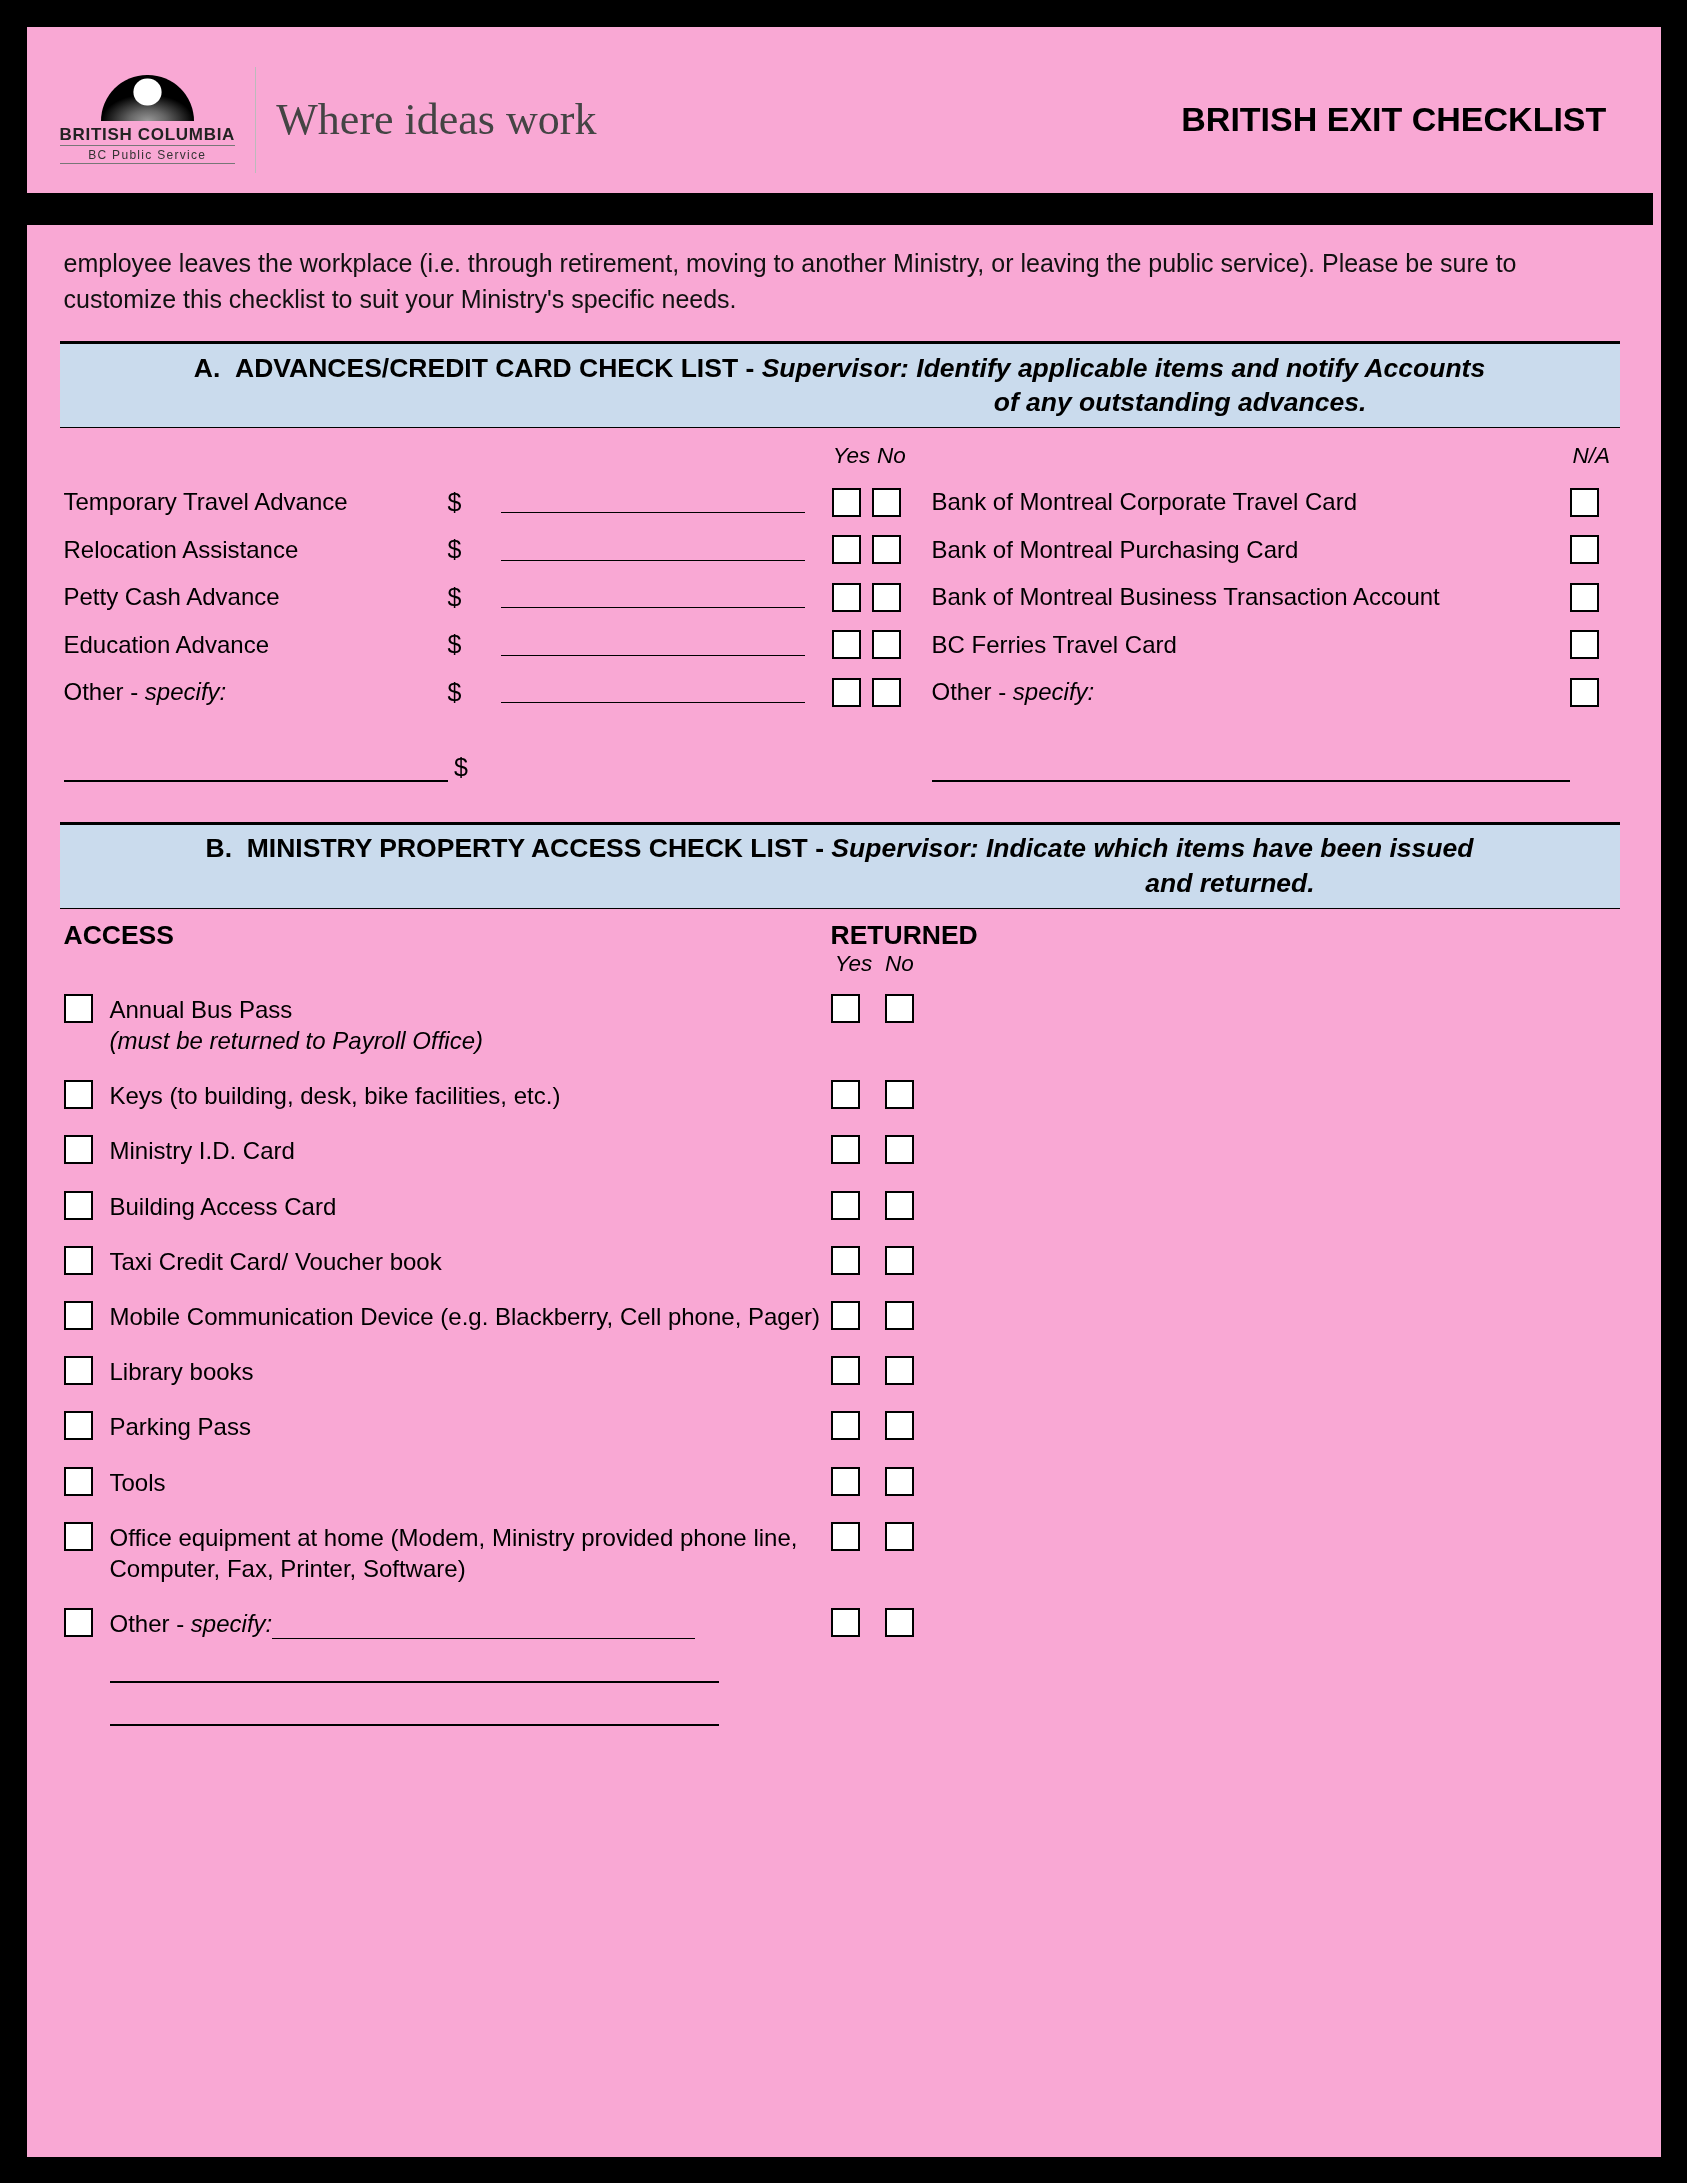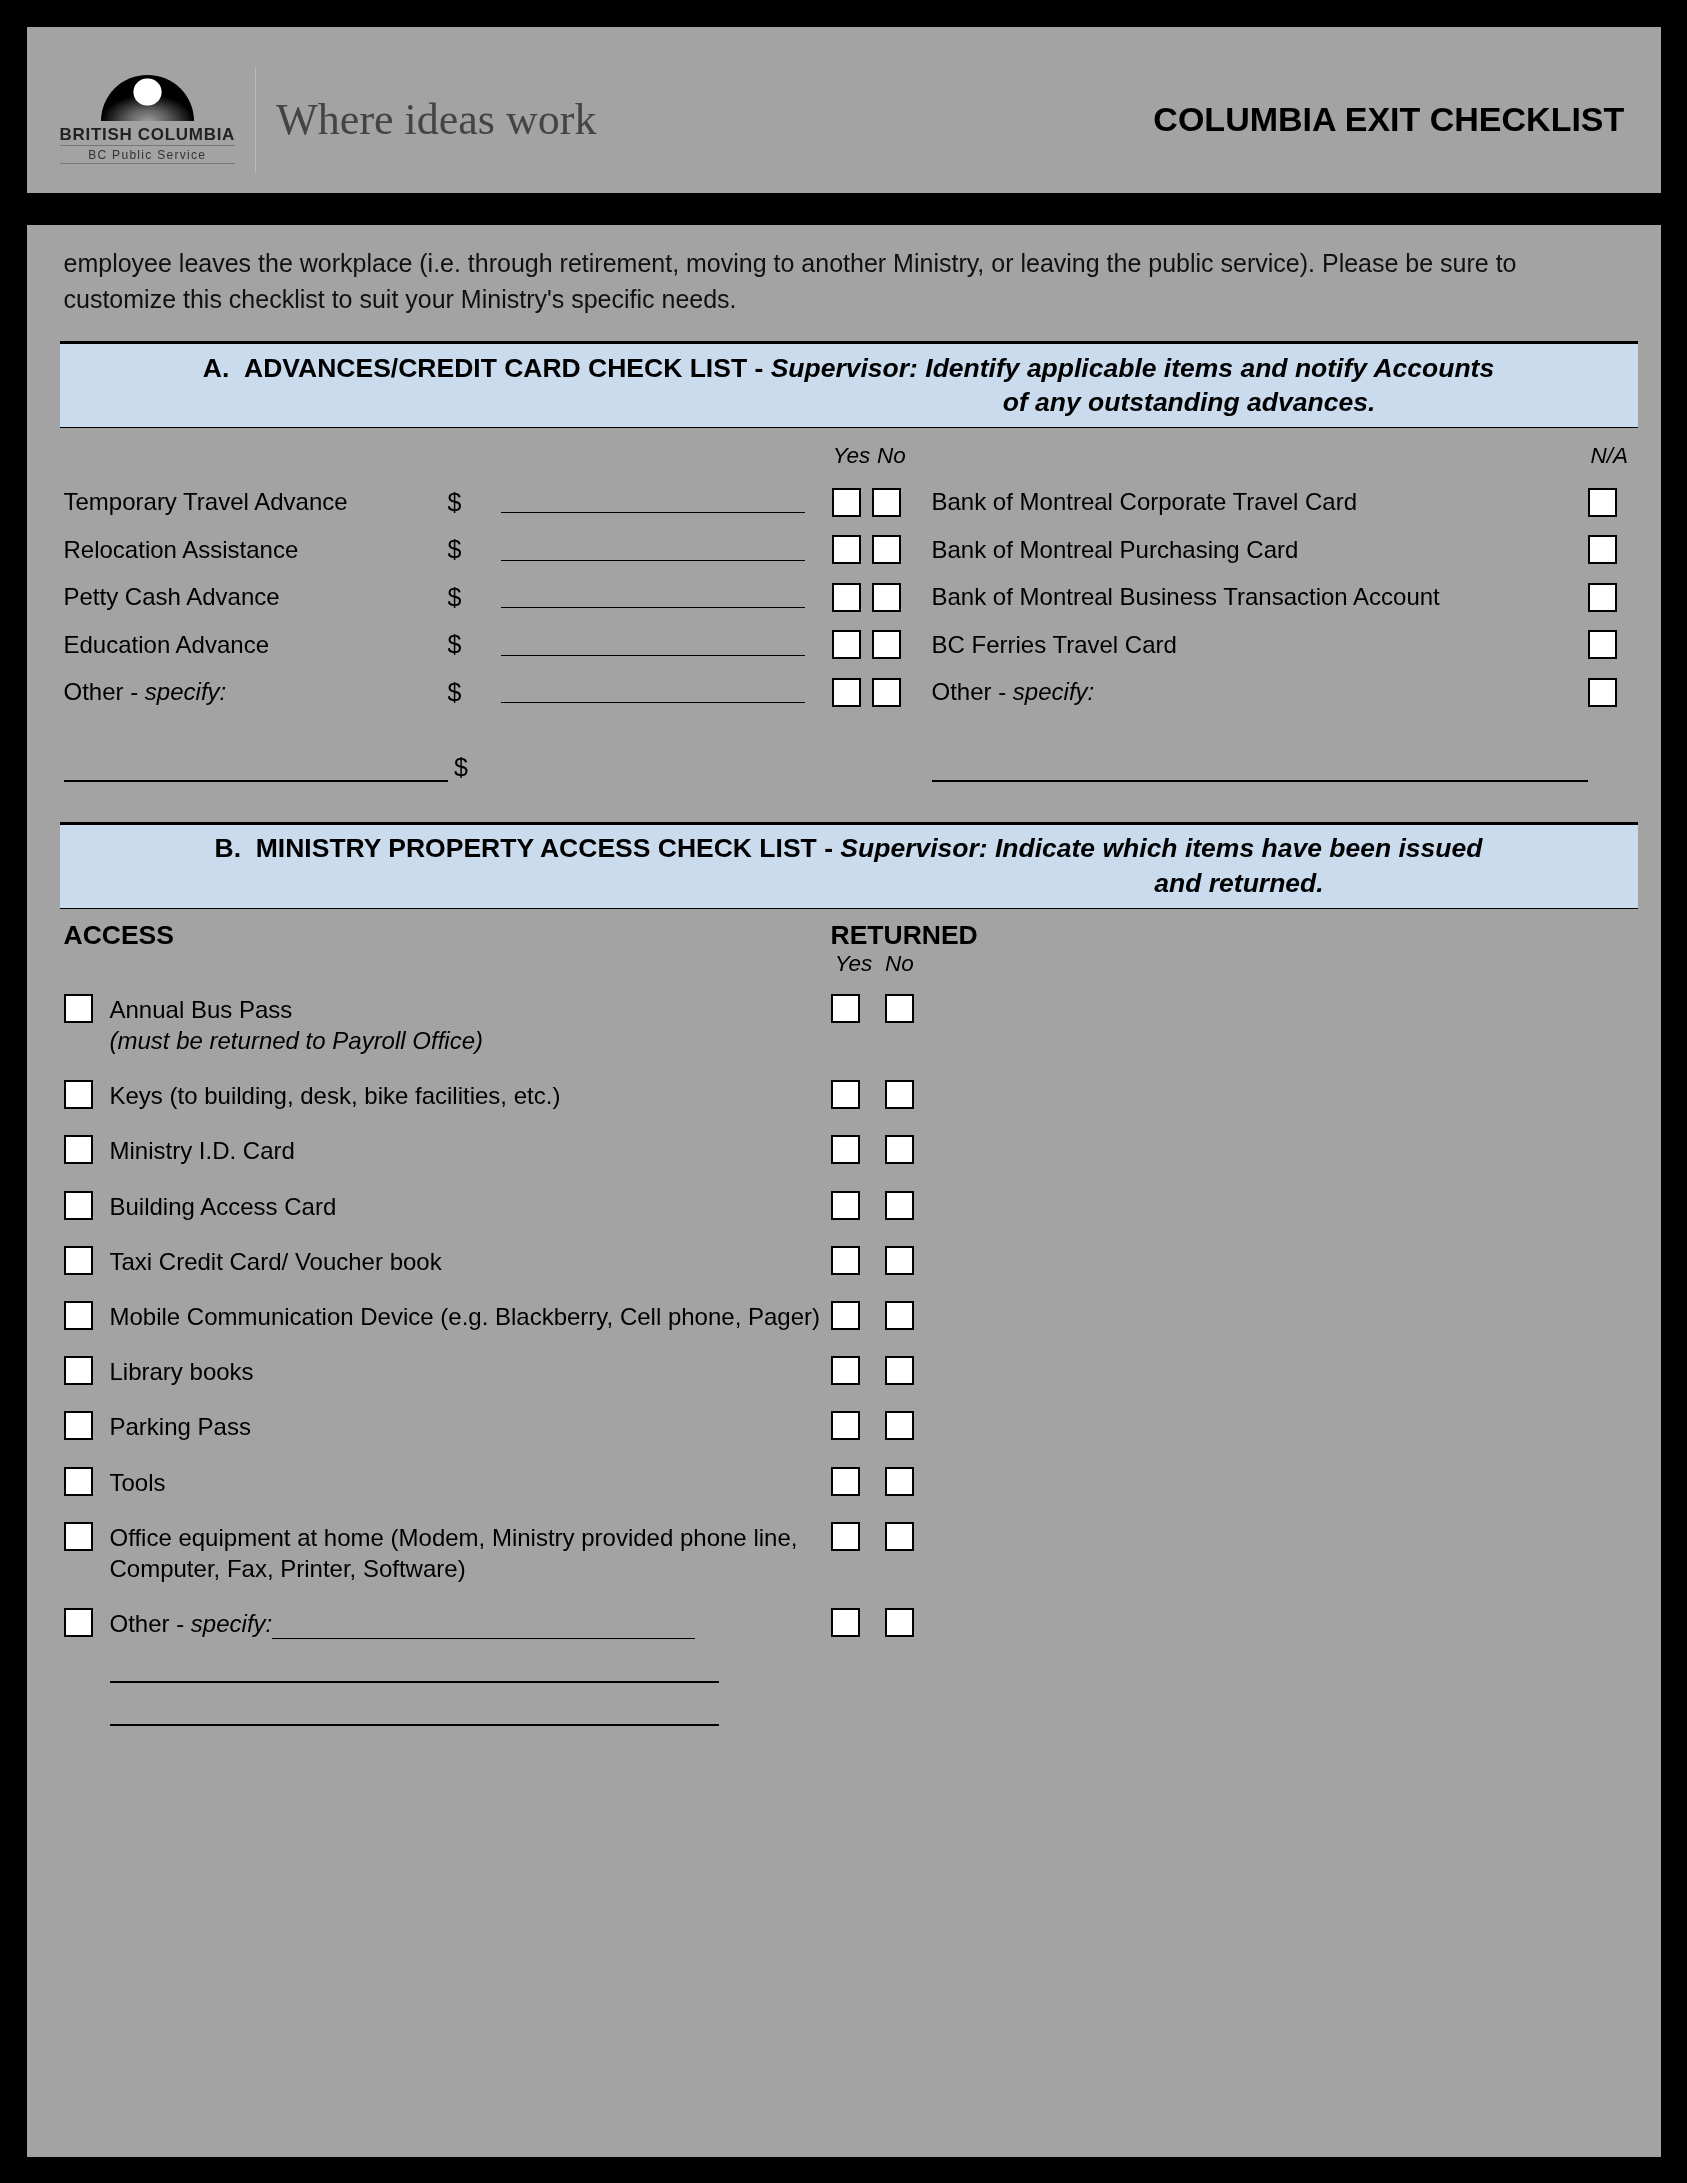--- a/index.html
+++ b/index.html
@@ -4,24 +4,24 @@
 <style>
   * { box-sizing: border-box; margin: 0; padding: 0; }
   body {
     font-family: Arial, Helvetica, sans-serif;
     background: #000;
     width: 1687px;
     height: 2183px;
     padding: 26.5px;
   }
   .page {
-    background: #a3a3a3;
+    background: #f9a8d4;
     width: 100%;
     height: 100%;
-    padding: 40px 23px 33px 33px;
+    padding: 40px 41px 33px 33px;
     position: relative;
   }
   
   .header {
     display: flex;
     align-items: center;
     justify-content: space-between;
     padding-bottom: 20px;
   }
   .header-left { display: flex; align-items: center; gap: 20px; }
@@ -129,21 +129,21 @@
   <div class="header">
     <div class="header-left">
       <div class="logo-block">
         <div class="logo-mark"></div>
         <div class="logo-text1"><span>BRITISH</span> <span>COLUMBIA</span></div>
         <div class="logo-text2">BC Public Service</div>
       </div>
       <div class="divider-v"></div>
       <div class="tagline">Where ideas work</div>
     </div>
-    <div class="title">COLUMBIA EXIT CHECKLIST</div>
+    <div class="title">BRITISH EXIT CHECKLIST</div>
   </div>
 
   <div class="black-bar"></div>
 
   <div class="intro">employee leaves the workplace (i.e. through retirement, moving to another Ministry, or leaving the public service).  Please be sure to customize this checklist to suit your Ministry's specific needs.</div>
 
   <hr class="hr-thick">
   <div class="section-head">
     <span class="label">A.</span>&nbsp;
     <span class="label">ADVANCES/CREDIT CARD CHECK LIST -</span>

